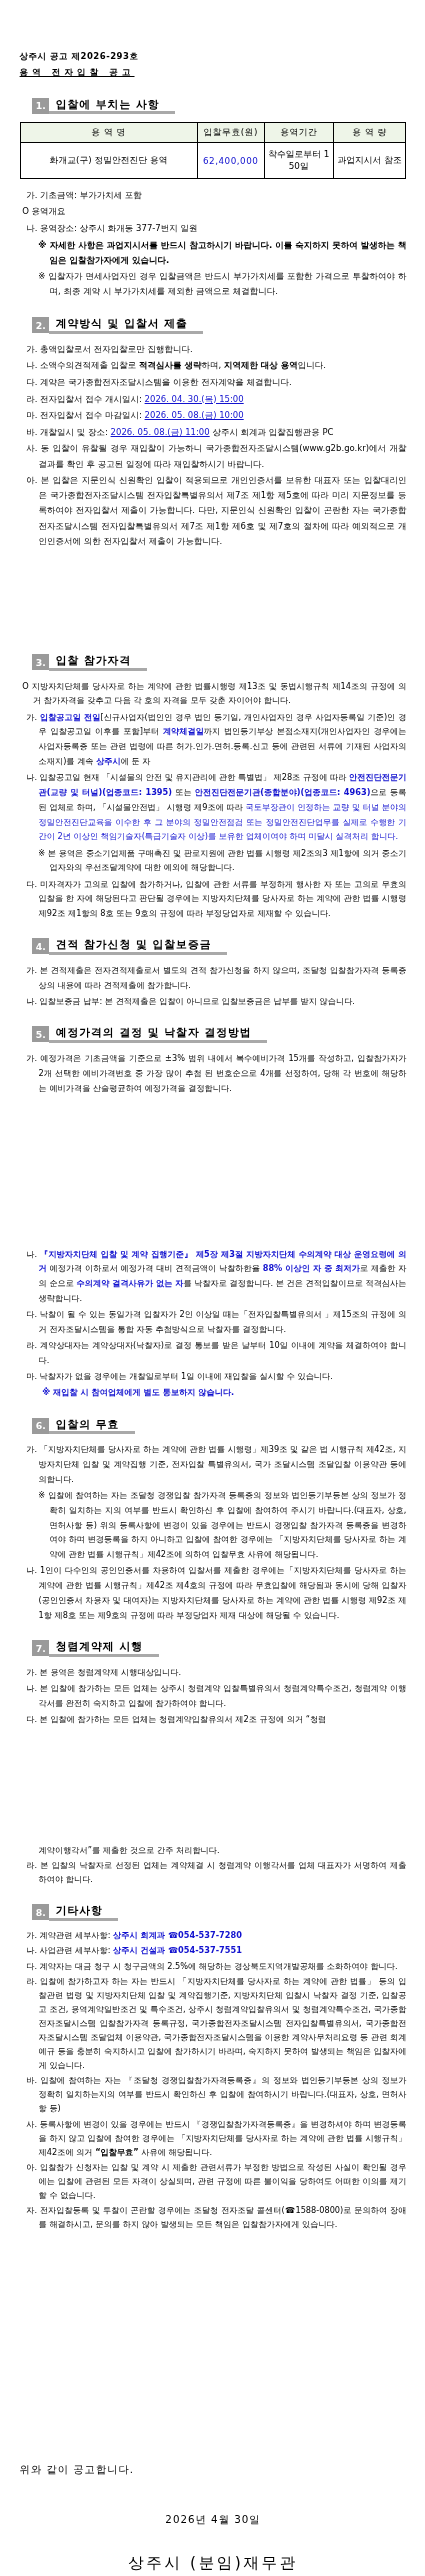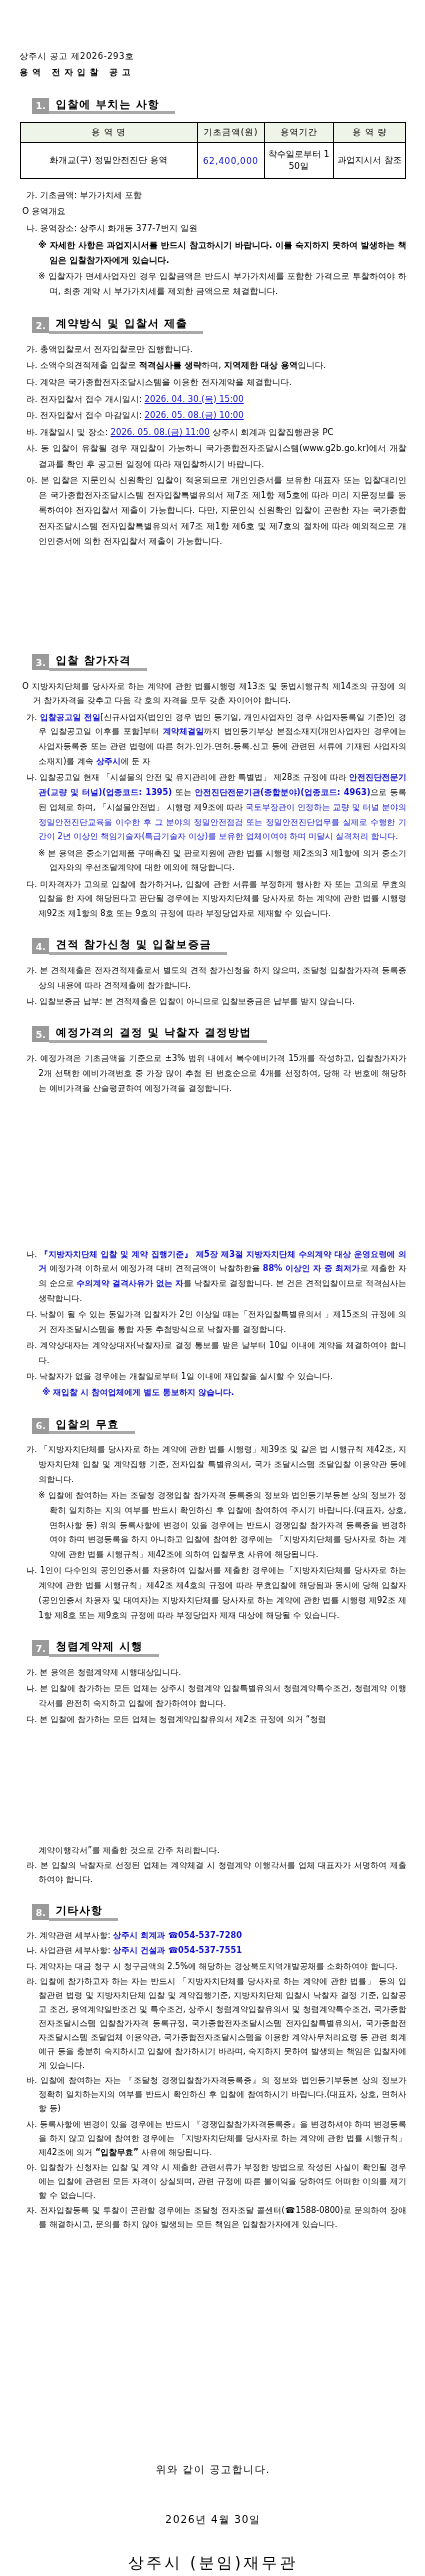--- a/index.html
+++ b/index.html
@@ -18,24 +18,24 @@
   .page{
     width:426px;height:602px;box-sizing:border-box;
     overflow:hidden;padding:0 19.6px;background:#fff;position:relative;
   }
   .page-1{padding-top:47px;}
   .page-2{padding-top:52px;}
   .page-3{padding-top:41px;}
   .page-4{padding-top:36px;}
   .page-5{padding-top:52px;}
 
-  .notice-no{font-size:8.2px;font-weight:normal;margin:0 0 15.5px 0;letter-spacing:0.5px;}
+  .notice-no{font-size:8.2px;font-weight:bold;margin:0 0 15.5px 0;letter-spacing:0.5px;}
   .doc-title{
     text-align:center;font-size:15.5px;font-weight:bold;
-    letter-spacing:4.1px;margin:0 0 18.5px 0;
+    letter-spacing:4.1px;margin:0 0 18.5px 0;text-decoration:underline;
   }
 
   .sec{display:flex;align-items:stretch;margin:17.5px 0 8.2px 12.4px;}
   .page .sec:first-child{margin-top:0;}
   .sec-num{
     background:var(--numbox);color:#fff;font-weight:bold;font-size:9.3px;
     min-width:17.5px;height:16px;display:flex;align-items:center;justify-content:center;
     box-sizing:border-box;
   }
   .sec-titlewrap{border-bottom:3.1px solid var(--bar);padding:0 15.5px 0.5px 6.2px;display:flex;align-items:center;}
@@ -70,42 +70,42 @@
     background:var(--thbg);height:17px;font-weight:normal;letter-spacing:0.5px;
     border-bottom:0.8px solid #000;
   }
   .svc-table tbody td{height:33px;}
   .svc-table .c1{width:47%;}
   .svc-table .c2{width:17%;}
   .svc-table .c3{width:17.5%;}
   .svc-table .c4{width:18.5%;margin-left:11px;}
   .svc-table td.amt{color:var(--blue);letter-spacing:0.5px;}
 
-  .closing{text-align:center;font-size:10.3px;margin:0 0 32px 0;letter-spacing:1px;font-weight:normal;}
+  .closing{font-size:10.3px;margin:0 0 32px 0;letter-spacing:1px;font-weight:normal;}
   .date-line{text-align:center;font-size:10.3px;margin:0 0 21.6px 0;letter-spacing:1px;}
   .signer{text-align:center;font-size:15.5px;letter-spacing:2.6px;margin:0;}
 </style>
 </head>
 <body>
 
 <div class="doc">
   <section class="page page-1">
       <p class="p notice-no"><span>상주시 공고 제2026-293호</span></p>
       <p class="p doc-title"><span>용역 전자입찰 공고</span></p>
       <div class="sec">
         <span class="sec-num">1.</span>
         <span class="sec-titlewrap">
           <span class="sec-title">입찰에 부치는 사항</span>
         </span>
       </div>
       <table class="svc-table">
         <thead>
           <tr>
             <th class="c1">용  역  명</th>
-            <th class="c2">기초금액(원)</th>
+            <th class="c2">입찰무효(원)</th>
             <th class="c3">용역기간</th>
             <th class="c4">용 역 량</th>
           </tr>
         </thead>
         <tbody>
           <tr>
             <td class="c1">화개교(구) 정밀안전진단 용역</td>
             <td class="c2 amt">62,400,000</td>
             <td class="c3">착수일로부터 150일</td>
             <td class="c4">과업지시서 참조</td>

